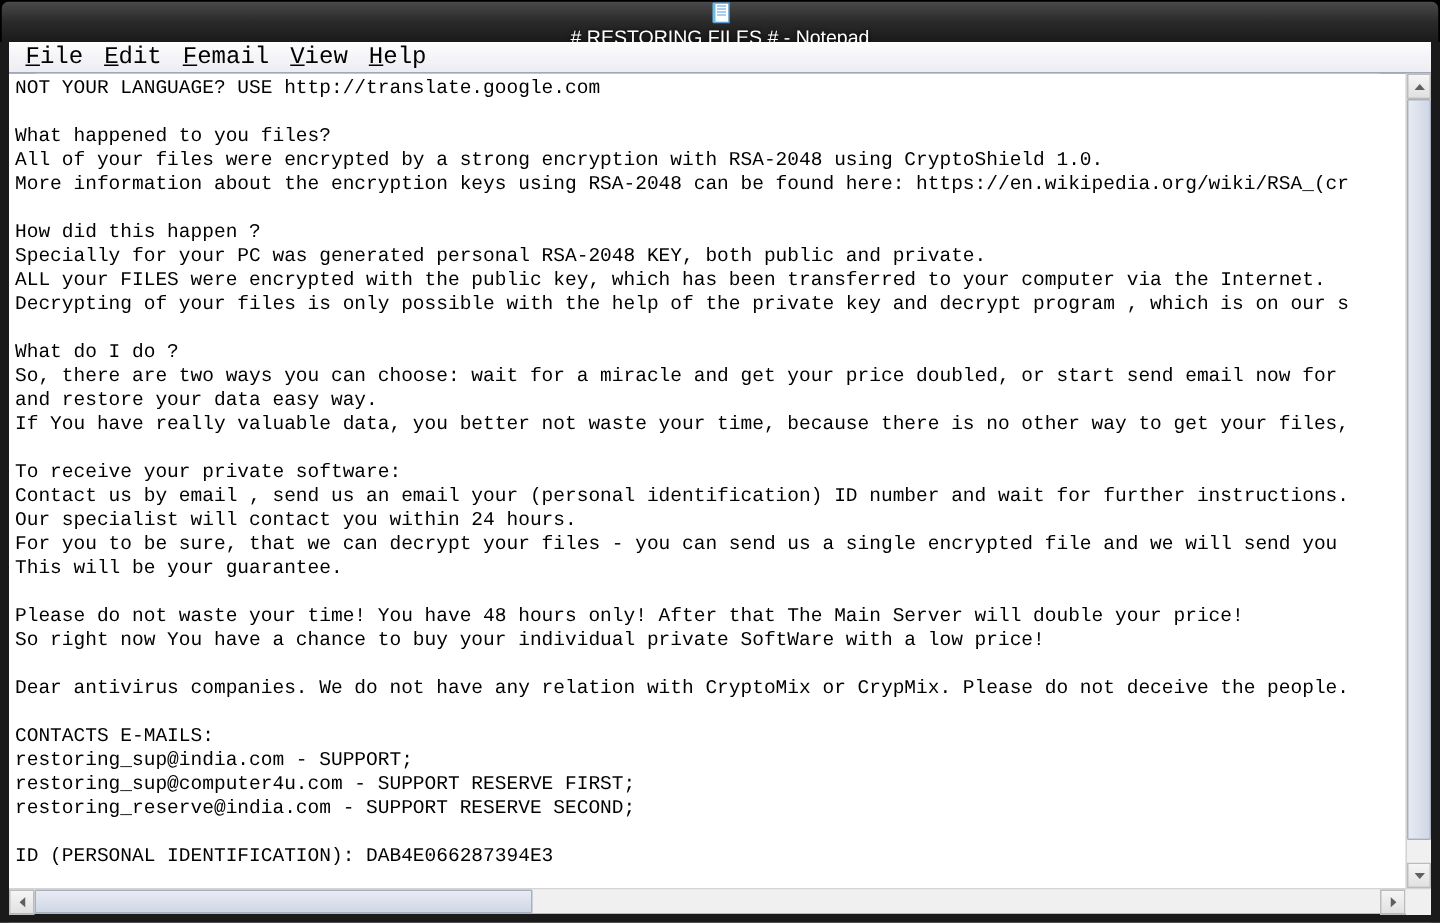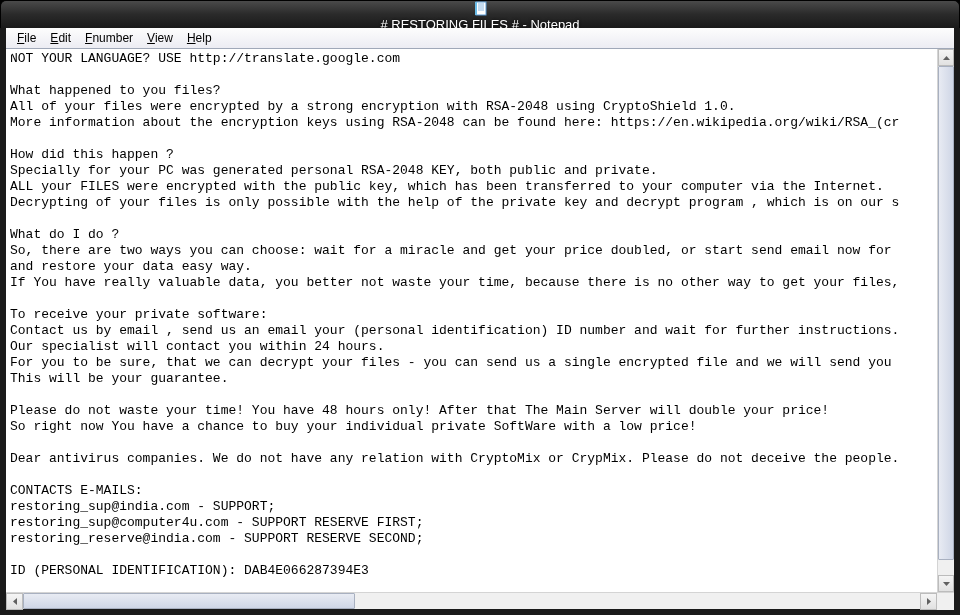--- a/index.html
+++ b/index.html
@@ -73,24 +73,25 @@
     }
     .menubar {
       height: 21px;
       background: linear-gradient(to bottom, #fdfdfd 0%, #ececf3 100%);
       border-bottom: 1px solid #a0a8b8;
       display: flex;
       align-items: center;
       padding-left: 4px;
     }
     .menu-item {
-      font-size: 12px;
+      font-size: 16px;
       padding: 2px 7px;
       cursor: pointer;
       color: #000;
+      font-family: Liberation Mono, monospace;
     }
     .menu-item .underline { text-decoration: underline; }
     .content-area {
       flex: 1;
       display: flex;
       background: #fff;
       position: relative;
       overflow: hidden;
     }
     .text-content {
@@ -197,21 +198,21 @@
           <path d="M2 1 L10 9 M10 1 L2 9" stroke="#fff" stroke-width="1.8"></path>
         </svg>
     </div>
   </div>
 </div>
 
 <div class="window-inner-border">
   <div class="menubar">
     <div class="menu-item"><span class="underline">F</span><span>ile</span></div>
     <div class="menu-item"><span class="underline">E</span><span>dit</span></div>
-    <div class="menu-item"><span class="underline">F</span><span>number</span></div>
+    <div class="menu-item"><span class="underline">F</span><span>email</span></div>
     <div class="menu-item"><span class="underline">V</span><span>iew</span></div>
     <div class="menu-item"><span class="underline">H</span><span>elp</span></div>
   </div>
 
   <div class="content-area">
     <div class="text-content">NOT YOUR LANGUAGE? USE http://translate.google.com
 
 What happened to you files?
 All of your files were encrypted by a strong encryption with RSA-2048 using CryptoShield 1.0.
 More information about the encryption keys using RSA-2048 can be found here: https://en.wikipedia.org/wiki/RSA_(cr

